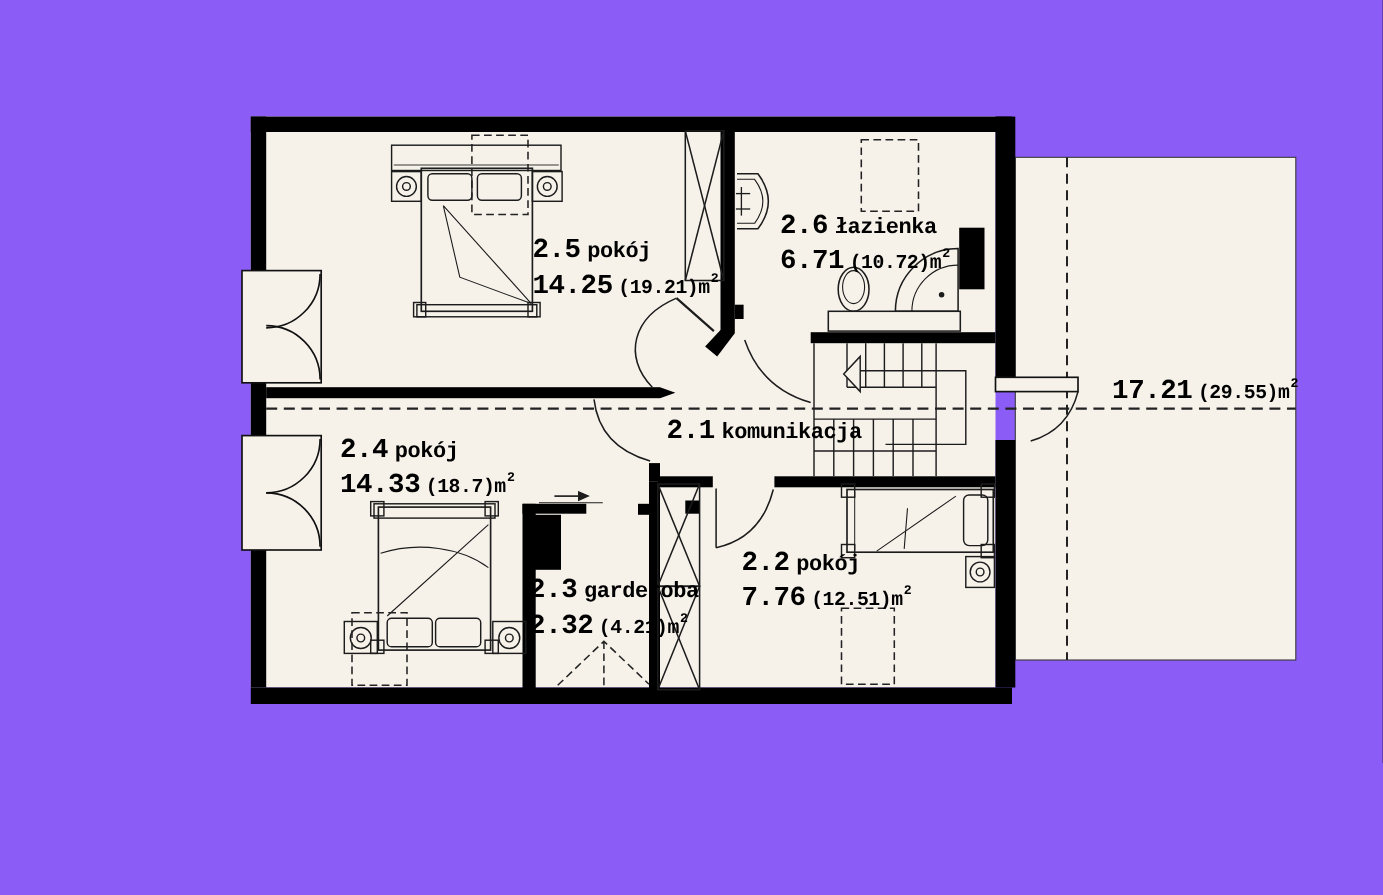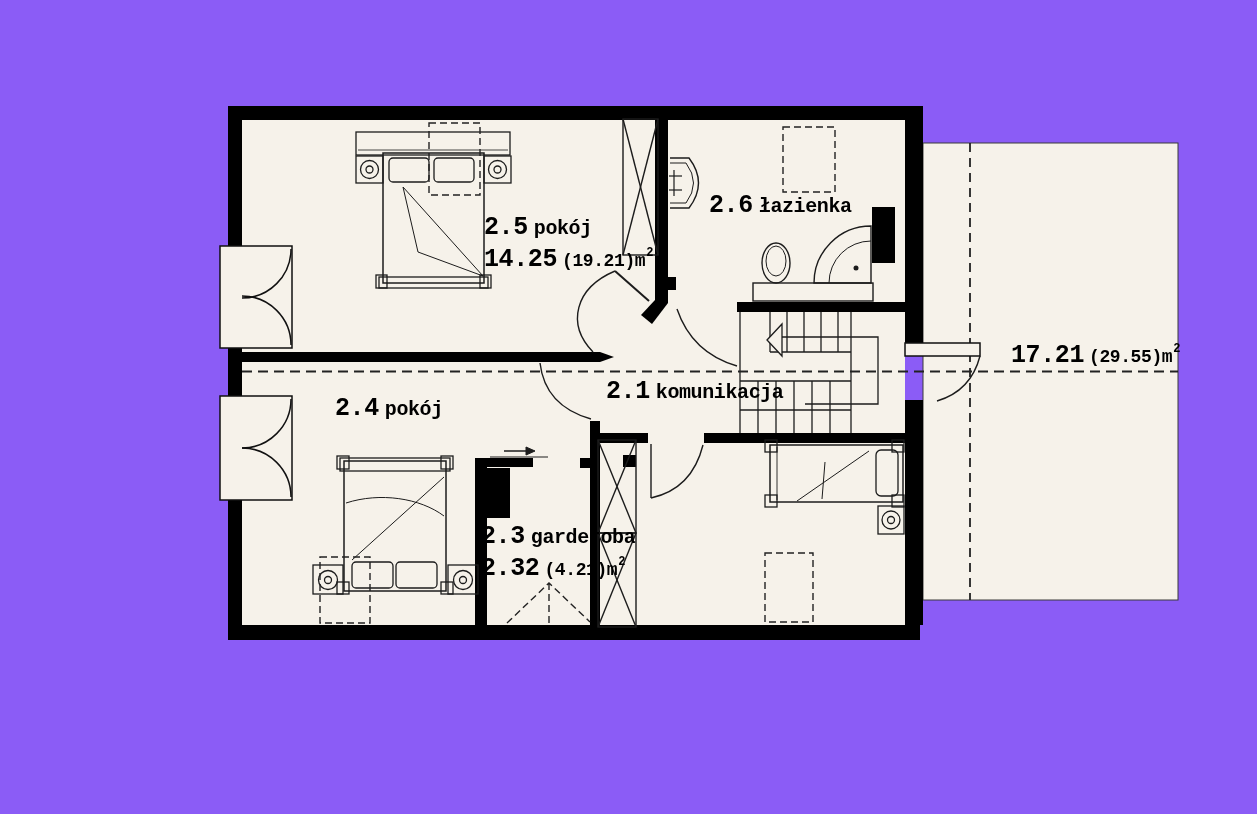--- a/index.html
+++ b/index.html
@@ -219,28 +219,34 @@
 
   <line x1="242" y1="371.5" x2="1178" y2="371.5" stroke="#222" stroke-width="2" stroke-dasharray="10 6"></line>
 </svg>
 
   <div class="room-label" style="left:484px;top:213px">
     <div><span class="rn">2.5</span><span class="rname">pokój</span></div>
     <div><span class="ra">14.25</span><span class="rg">(19.21)m</span><span class="rsup">2</span></div>
   </div>
   <div class="room-label" style="left:709px;top:191px">
     <div><span class="rn">2.6</span><span class="rname">łazienka</span></div>
+    <div><span class="ra">6.71</span><span class="rg">(10.72)m</span><span class="rsup">2</span></div>
   </div>
   <div class="room-label" style="left:606px;top:377px">
     <div><span class="rn">2.1</span><span class="rname">komunikacja</span></div>
   </div>
   <div class="room-label" style="left:1011px;top:341px">
     <div><span class="ra">17.21</span><span class="rg">(29.55)m</span><span class="rsup">2</span></div>
   </div>
-  <div class="room-label" style="left:335px;top:394px">
+  <div class="room-label" style="left:309px;top:394px">
     <div><span class="rn">2.4</span><span class="rname">pokój</span></div>
+    <div><span class="ra">14.33</span><span class="rg">(18.7)m</span><span class="rsup">2</span></div>
   </div>
   <div class="room-label" style="left:481px;top:522px">
     <div><span class="rn">2.3</span><span class="rname">garderoba</span></div>
     <div><span class="ra">2.32</span><span class="rg">(4.21)m</span><span class="rsup">2</span></div>
   </div>
+  <div class="room-label" style="left:674px;top:497px">
+    <div><span class="rn">2.2</span><span class="rname">pokój</span></div>
+    <div><span class="ra">7.76</span><span class="rg">(12.51)m</span><span class="rsup">2</span></div>
+  </div>
 
 </div>
 
 </body></html>

